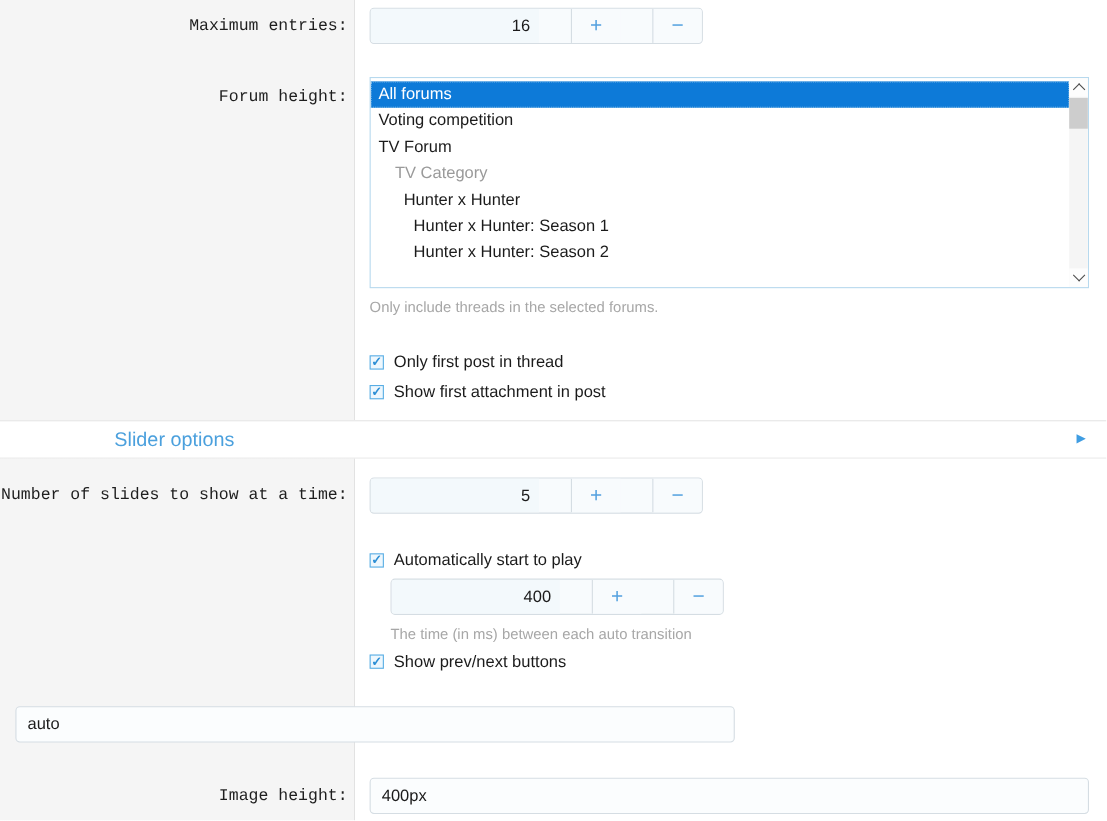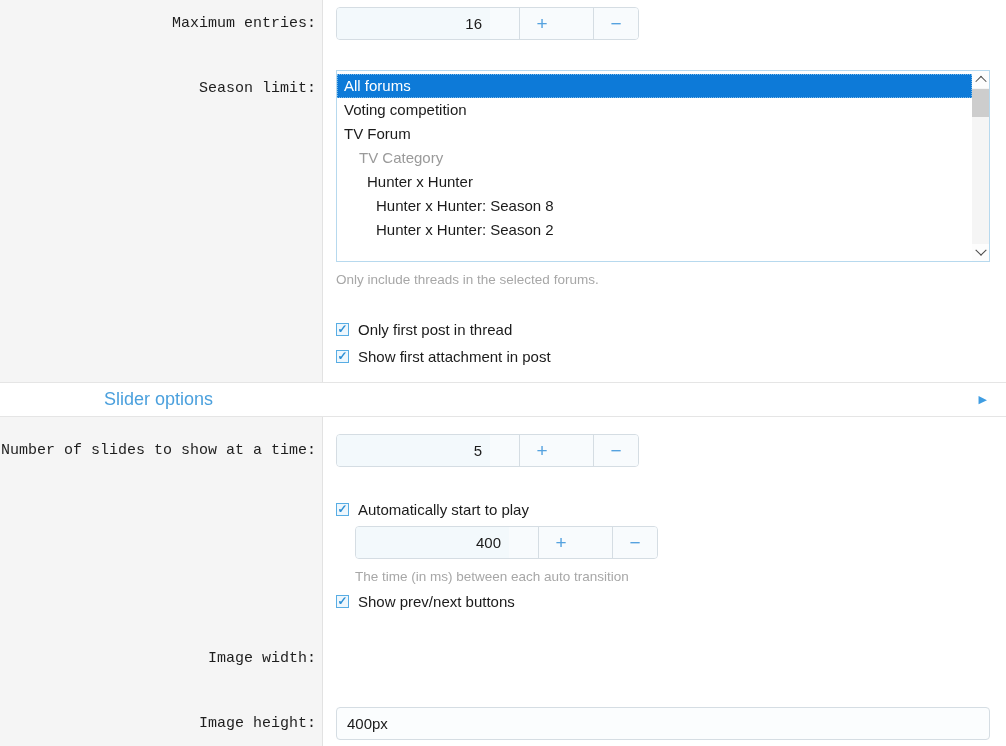--- a/index.html
+++ b/index.html
@@ -75,30 +75,30 @@
       <div class="content-cell">
         <div class="numgroup">
           <input type="text" value="16" style="">
           <button class="numbtn">+</button>
           <button class="numbtn">−</button>
         </div>
       </div>
     </div>
 
     <div class="row mt-forum">
-      <div class="label-cell" style="padding-top:10px;">Season limit:</div>
+      <div class="label-cell" style="padding-top:10px;">Forum height:</div>
       <div class="content-cell">
         <div class="listbox">
           <div class="list-inner">
               <div class="opt depth-0 sel">All forums</div>
               <div class="opt depth-0">Voting competition</div>
               <div class="opt depth-0">TV Forum</div>
               <div class="opt depth-1 muted">TV Category</div>
               <div class="opt depth-2">Hunter x Hunter</div>
-              <div class="opt depth-3">Hunter x Hunter: Season 8</div>
+              <div class="opt depth-3">Hunter x Hunter: Season 1</div>
               <div class="opt depth-3">Hunter x Hunter: Season 2</div>
             </div>
           <div class="sbar">
             <div class="sbtn up">
                 <span class="chev up"></span>
               </div>
             <div class="sthumb"></div>
             <div class="sbtn down">
                 <span class="chev down"></span>
               </div>
@@ -152,21 +152,23 @@
         </div>
         <div class="hint ap-hint">The time (in ms) between each auto transition</div>
         <div class="cbrow ap-cb">
           <span class="cbbox">✓</span>
           <span>Show prev/next buttons</span>
         </div>
       </div>
     </div>
 
     <div class="row mt-imgw">
-      <div class="label-cell lh-input">Image width:</div>
+      <div class="content-cell">
+        <input class="textinput" type="text" value="auto" style="">
+      </div>
     </div>
 
     <div class="row mt-imgh">
       <div class="label-cell lh-input">Image height:</div>
       <div class="content-cell">
         <input class="textinput" type="text" value="400px" style="">
       </div>
     </div>
   </div>
 </div>

